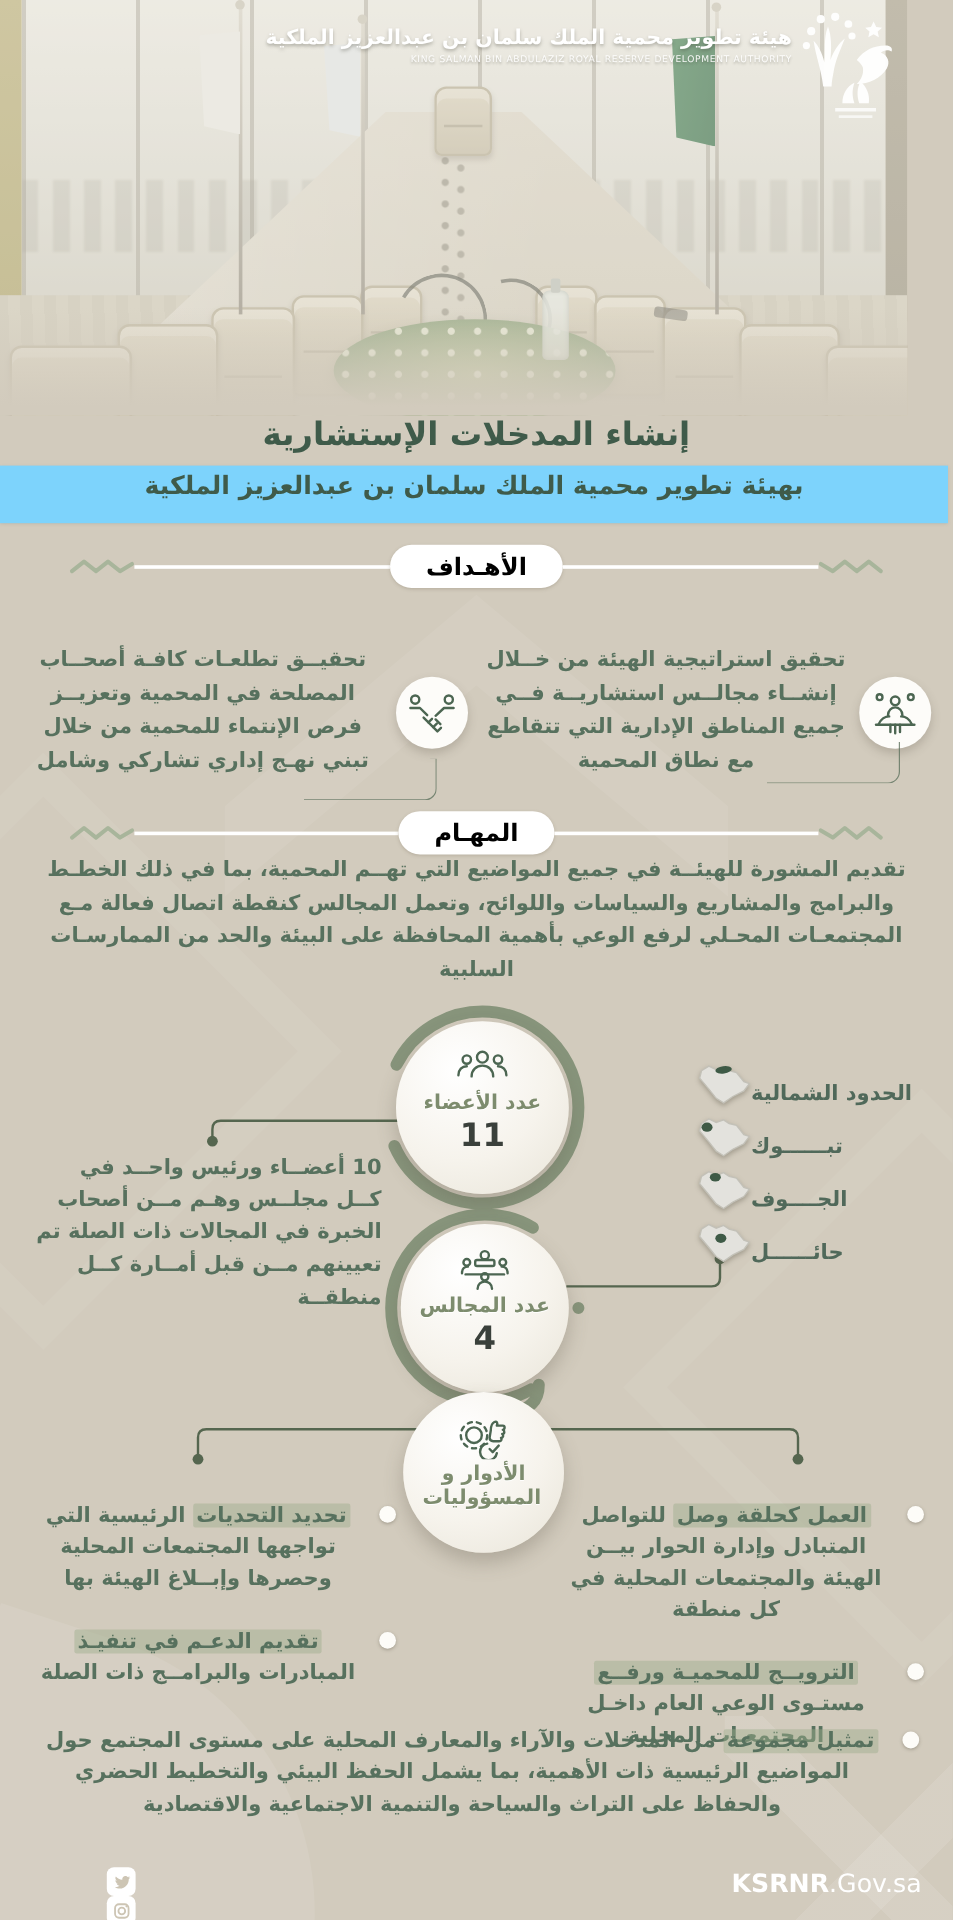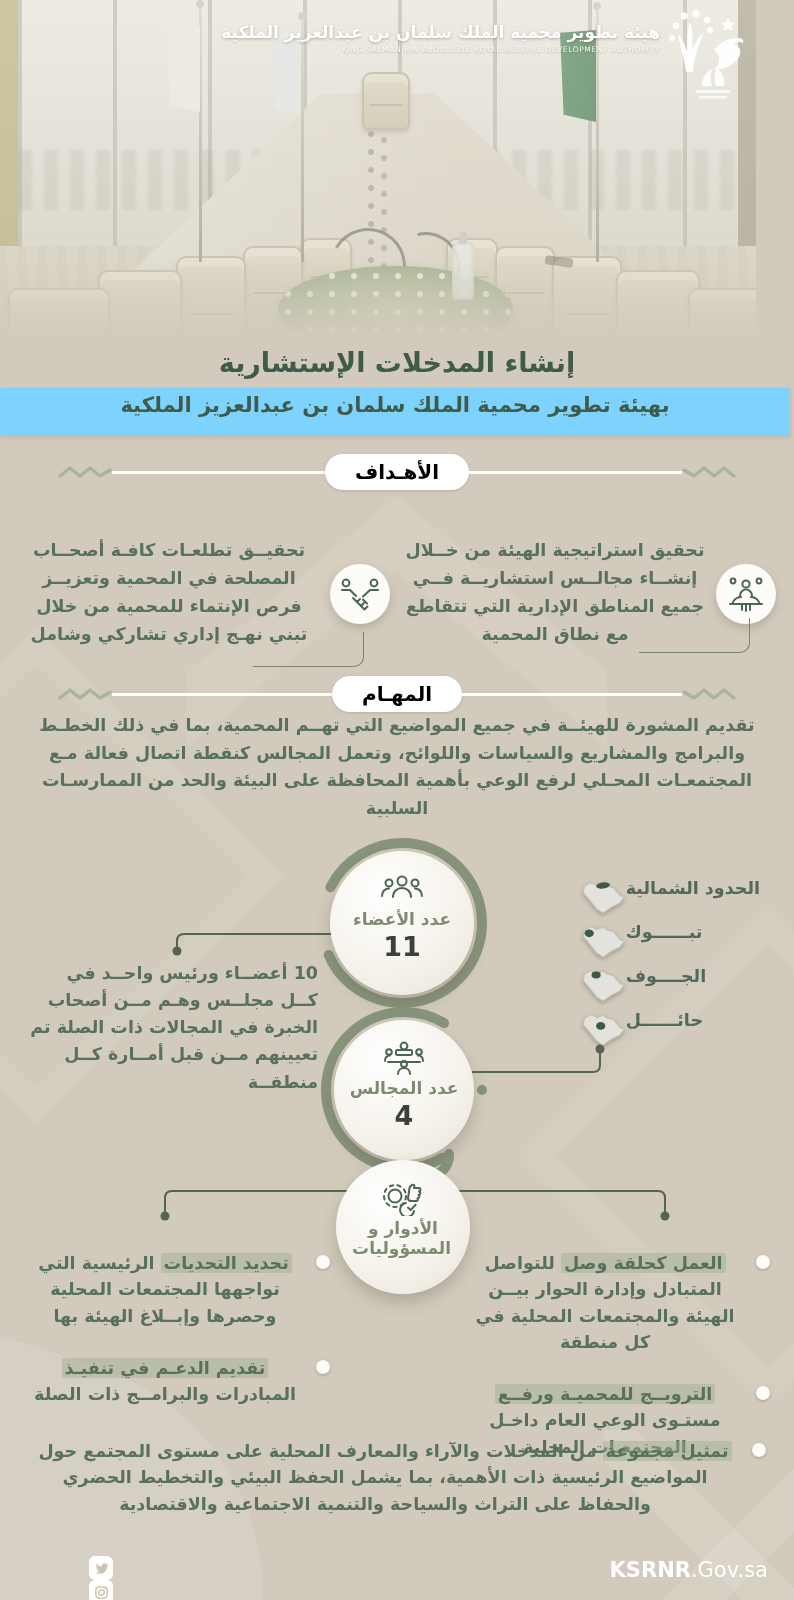--- a/index.html
+++ b/index.html
@@ -87,21 +87,21 @@
   
   .decor-svg{position:absolute;left:0;top:0;width:794px;height:1600px;pointer-events:none;}
   .stat-circle{position:absolute;border-radius:50%;
     background:radial-gradient(circle at 36% 28%,#ffffff 0%,#f6f3ec 55%,#e8e4d8 100%);
     box-shadow:0 8px 16px rgba(95,90,75,.30);display:flex;flex-direction:column;align-items:center;}
   .stat-label{color:#7d8c6e;font-weight:bold;font-size:17px;text-shadow:0 1px 0 #fff;direction:rtl;text-align:center;line-height:1.2;}
   .stat-value{color:#3a403b;font-weight:bold;font-size:27px;margin-top:2px;}
   .members-note{position:absolute;left:30px;top:960px;width:288px;direction:rtl;text-align:right;
                 color:#57715e;font-weight:bold;font-size:17.5px;line-height:1.55;}
   .regions{position:absolute;right:24px;top:878px;}
-  .region-row{display:flex;flex-direction:row-reverse;align-items:flex-start;height:44px;direction:rtl;}
+  .region-row{display:flex;flex-direction:row-reverse;align-items:flex-end;height:44px;direction:rtl;}
   .region-label{color:#50695a;font-weight:bold;font-size:17.5px;margin-right:10px;white-space:nowrap;}
   .map-ic{filter:drop-shadow(0 2px 2px rgba(90,85,70,.4));}
   
   .roles-col{position:absolute;top:1250px;width:306px;}
   .bullet{position:relative;padding-right:24px;margin-bottom:26px;direction:rtl;text-align:center;
           color:#57715e;font-weight:bold;font-size:17.5px;line-height:1.5;}
   .bullet .dot{position:absolute;right:0;top:5px;width:14px;height:14px;border-radius:50%;background:#fdfcf8;
                box-shadow:0 1px 3px rgba(90,85,70,.4);}
   .lead-hl{background:rgba(158,174,140,.45);padding:0 3px;border-radius:2px;box-decoration-break:clone;-webkit-box-decoration-break:clone;}
   .full-bullet{position:absolute;top:1438px;left:28px;right:28px;}

